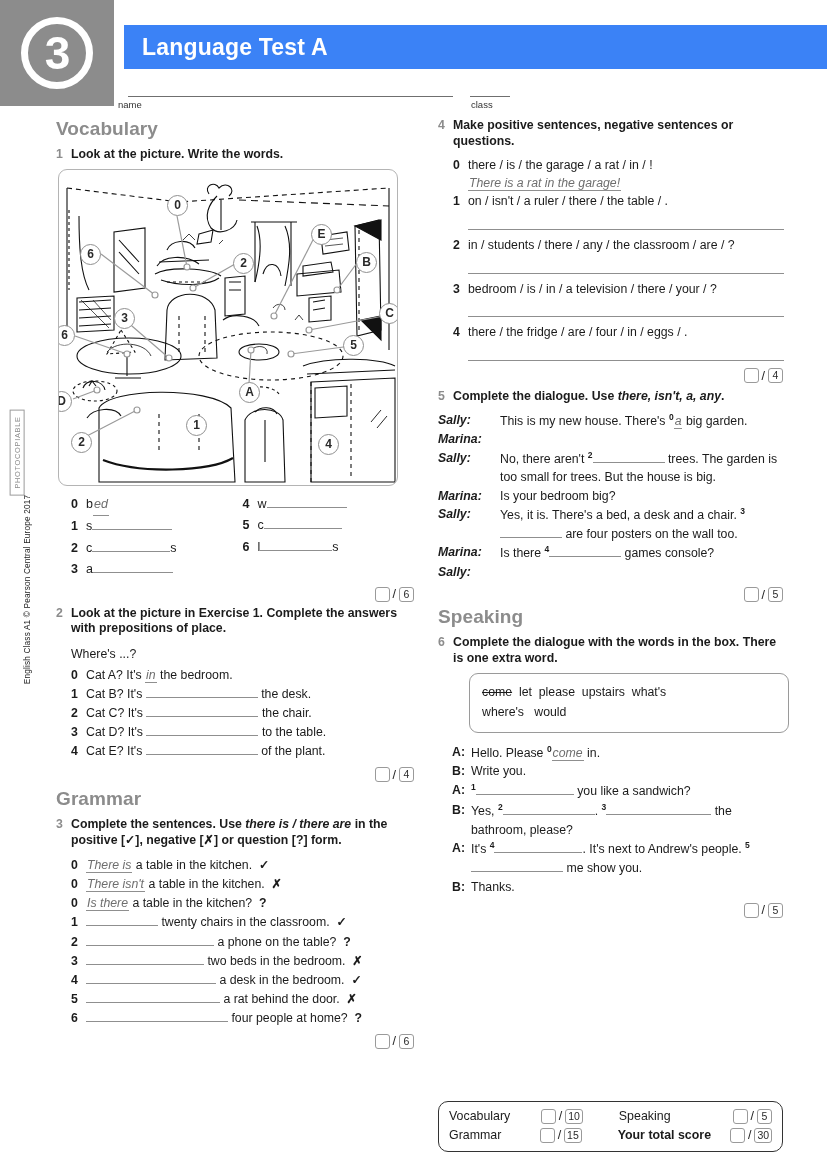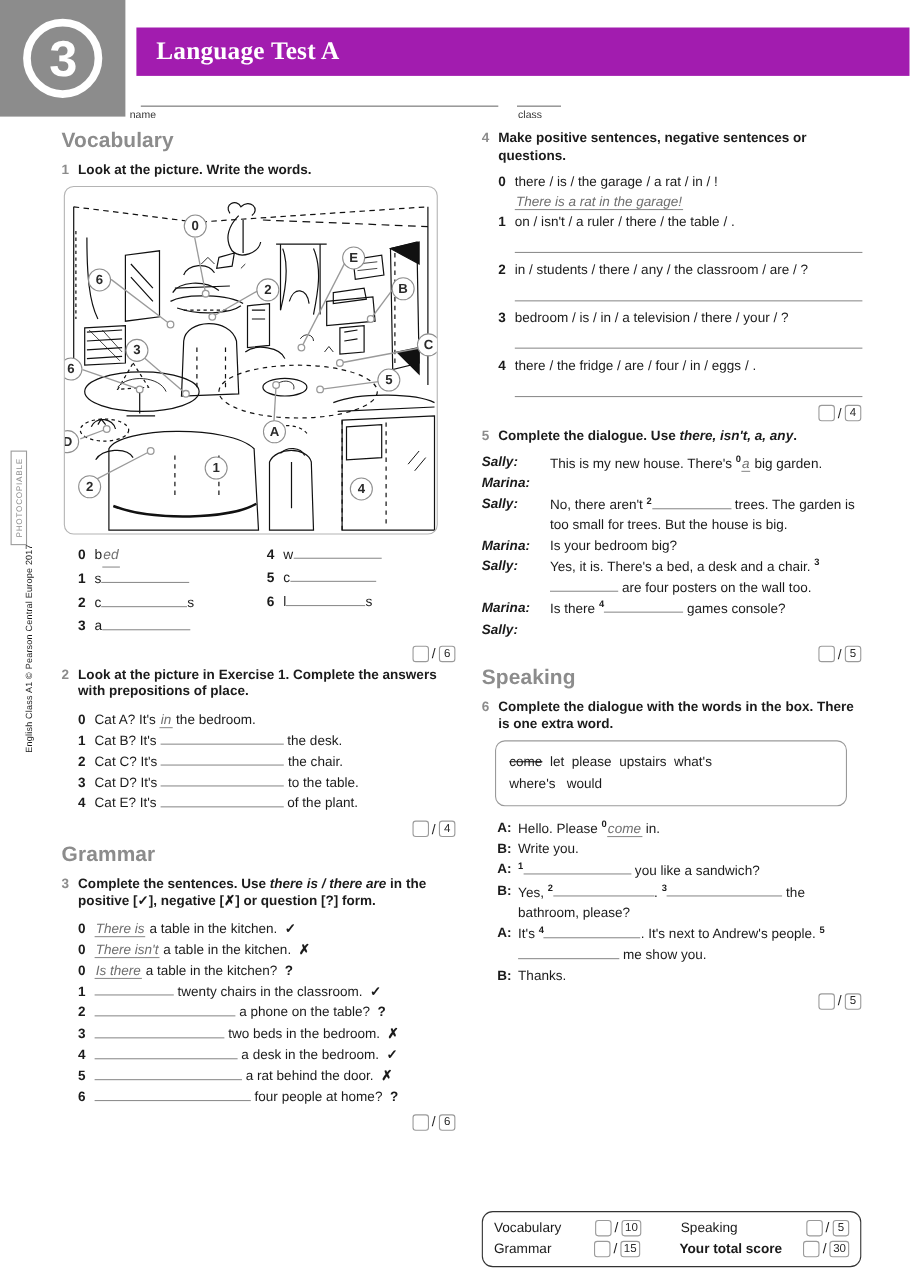--- a/index.html
+++ b/index.html
@@ -21,22 +21,22 @@
   }
   .unit-badge .ring{
     width:72px;height:72px;border-radius:50%;
     border:7px solid #fff;
     display:flex;align-items:center;justify-content:center;
     font-size:46px;font-weight:bold;line-height:1;
     letter-spacing:-1px;
   }
   .title-bar{
     position:absolute; left:124px; top:25px; right:0; height:44px;
-    background:#a21caf; color:#ffffff;
-    display:flex; align-items:center;font-family:Liberation Serif, serif;
+    background:#3b82f6; color:#ffffff;
+    display:flex; align-items:center;
   }
   .title-bar .title{
     font-size:23px; font-weight:bold; padding-left:18px; letter-spacing:.2px;
   }
   .name-line{
     position:absolute; left:128px; top:96px; width:325px;
     border-bottom:1px solid #6f6f6f;
   }
   .name-lbl{ position:absolute; left:118px; top:99px; font-size:9.5px; color:#333; }
   .class-line{
@@ -120,21 +120,21 @@
   
   .dlg{ margin-left:0px; font-size:12.3px; line-height:1.5; }
   .dlg .turn{ display:flex; }
   .dlg .who{ flex:0 0 62px; font-weight:bold;font-style:italic; }
   .dlg .say{ flex:1; }
   sup.num{ font-size:8.5px; vertical-align:super; font-weight:bold; }
 
   
   .wordbox{
     border:1px solid #9a9a9a; border-radius:9px; padding:9px 12px;
-    font-size:12.3px; line-height:1.6; margin:7px 0 10px 12px; width:320px;
+    font-size:12.3px; line-height:1.6; margin:7px 0 10px 31px; width:320px;
   }
   .struck{ text-decoration:line-through; }
 
   .ab{ margin-left:14px; font-size:12.3px; line-height:1.52; }
   .ab .turn{ display:flex; }
   .ab .who{ flex:0 0 19px; font-weight:bold; }
   .ab .say{ flex:1; }
 
   
   .ruleline{ border-bottom:1px solid #8f8f8f; height:17px; margin:2px 0 7px 15px; width:316px; }
@@ -365,20 +365,21 @@
       <span class="max">6</span>
     </div>
   </div>
 
   <div class="ex" style="margin-top:4px">
     <div class="ex-head">
       <span class="ex-num">2</span>
       <span class="ex-text">Look at the picture in Exercise 1. Complete the answers with prepositions of place.</span>
     </div>
     <div class="items" style="margin-top:8px">
+      <div style="margin-bottom:2px">Where's ...?</div>
       <div class="it">
         <span class="n">0</span>
         <span class="body"><span>Cat A? It's</span> <span class="ans">in</span> <span>the bedroom.</span></span>
       </div>
       <div class="it">
         <span class="n">1</span>
         <span class="body"><span>Cat B? It's</span> <span class="blank" style="width:112px"></span> <span>the desk.</span></span>
       </div>
       <div class="it">
         <span class="n">2</span>

